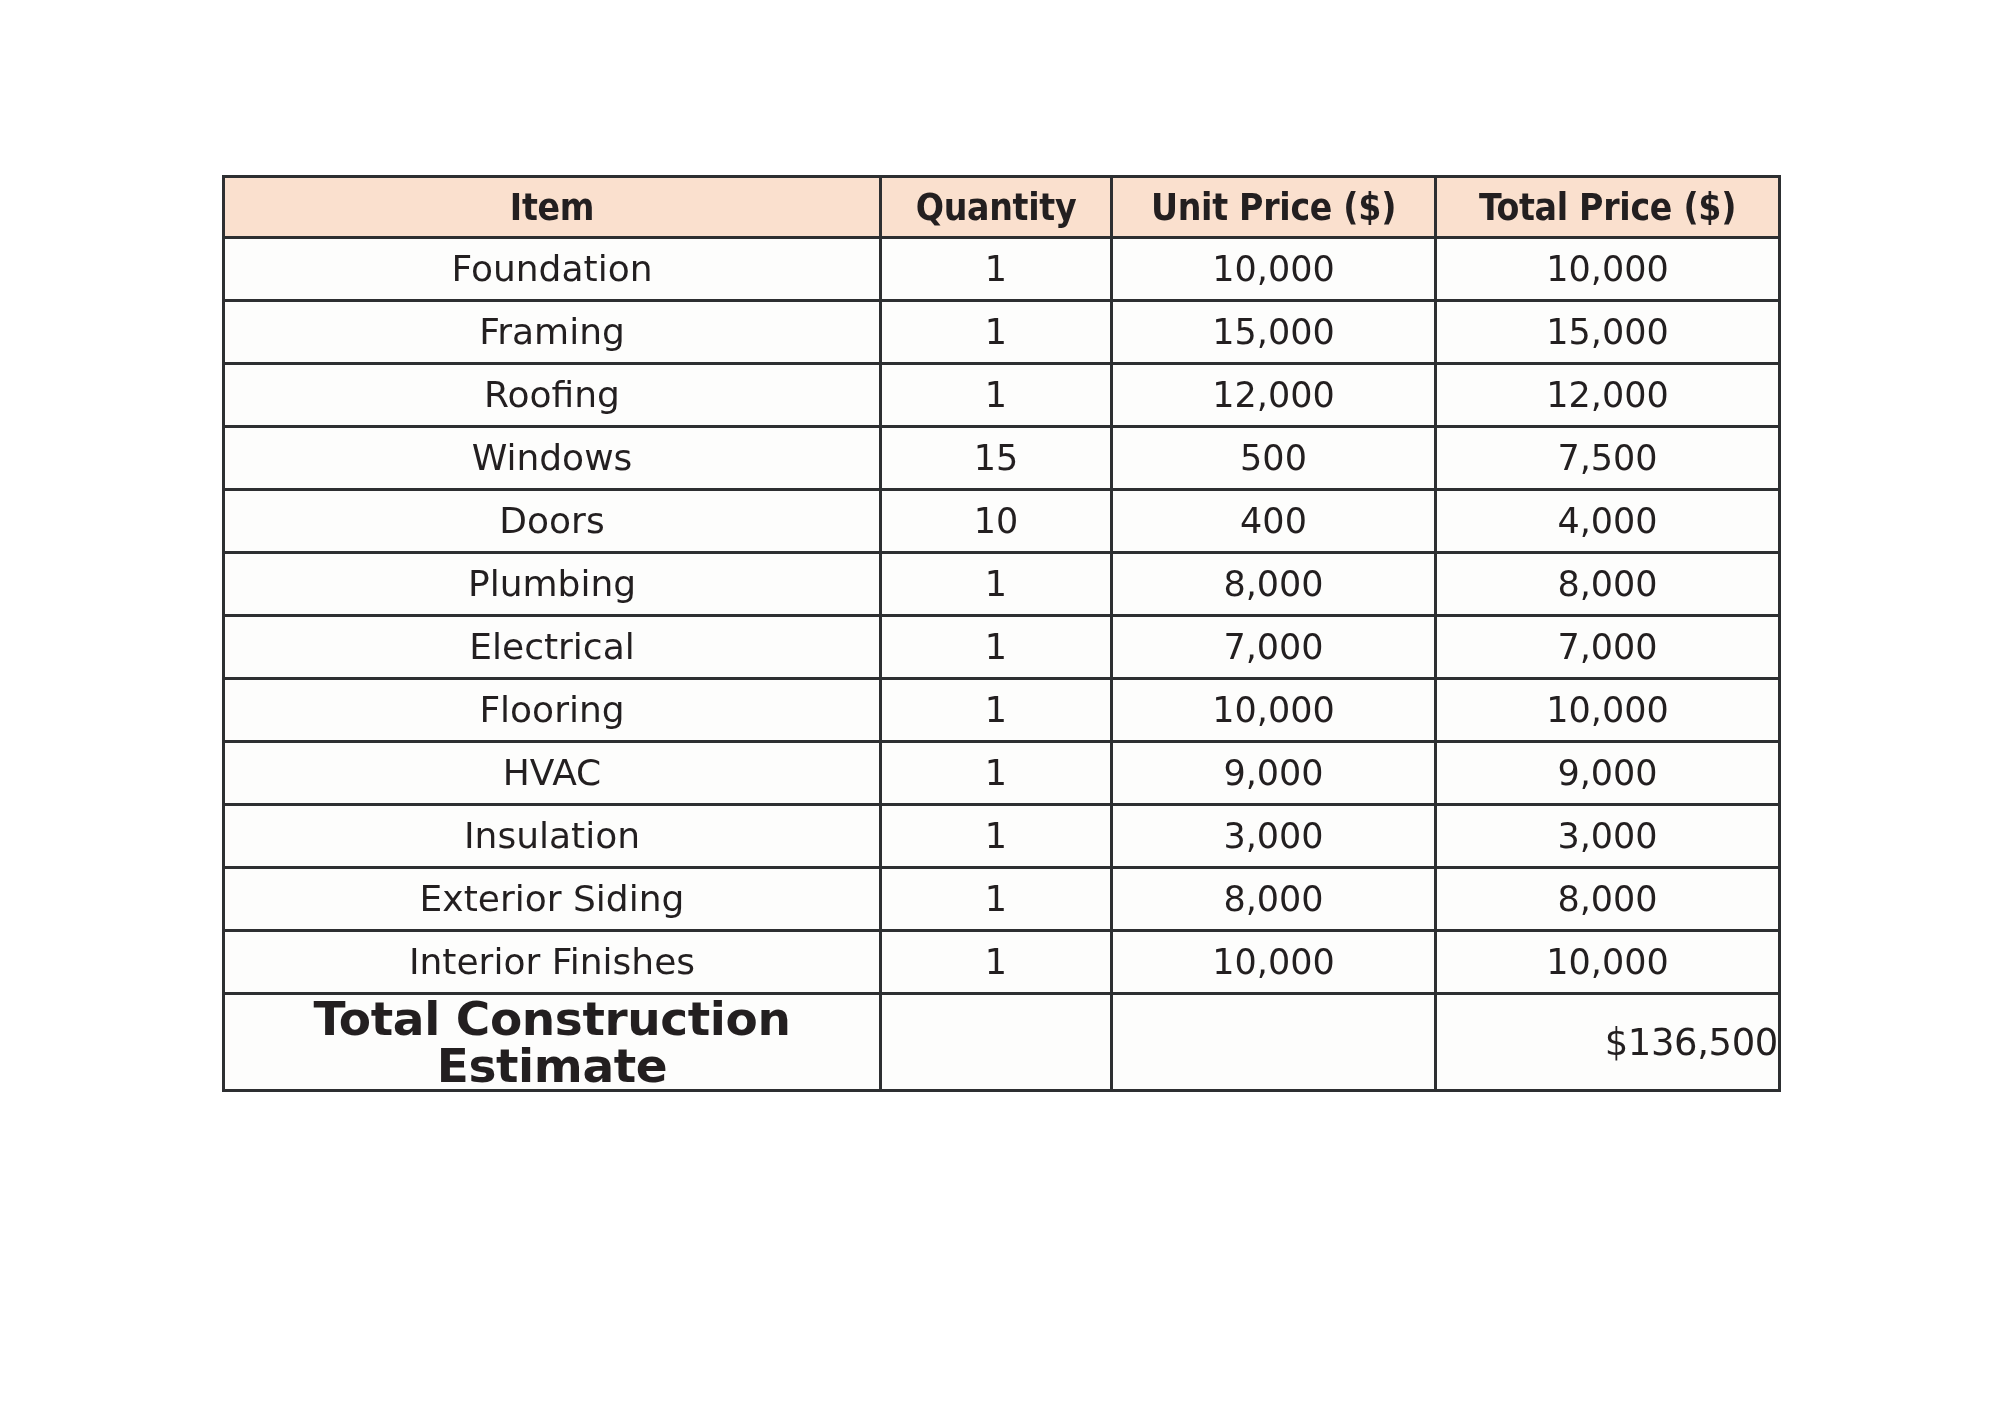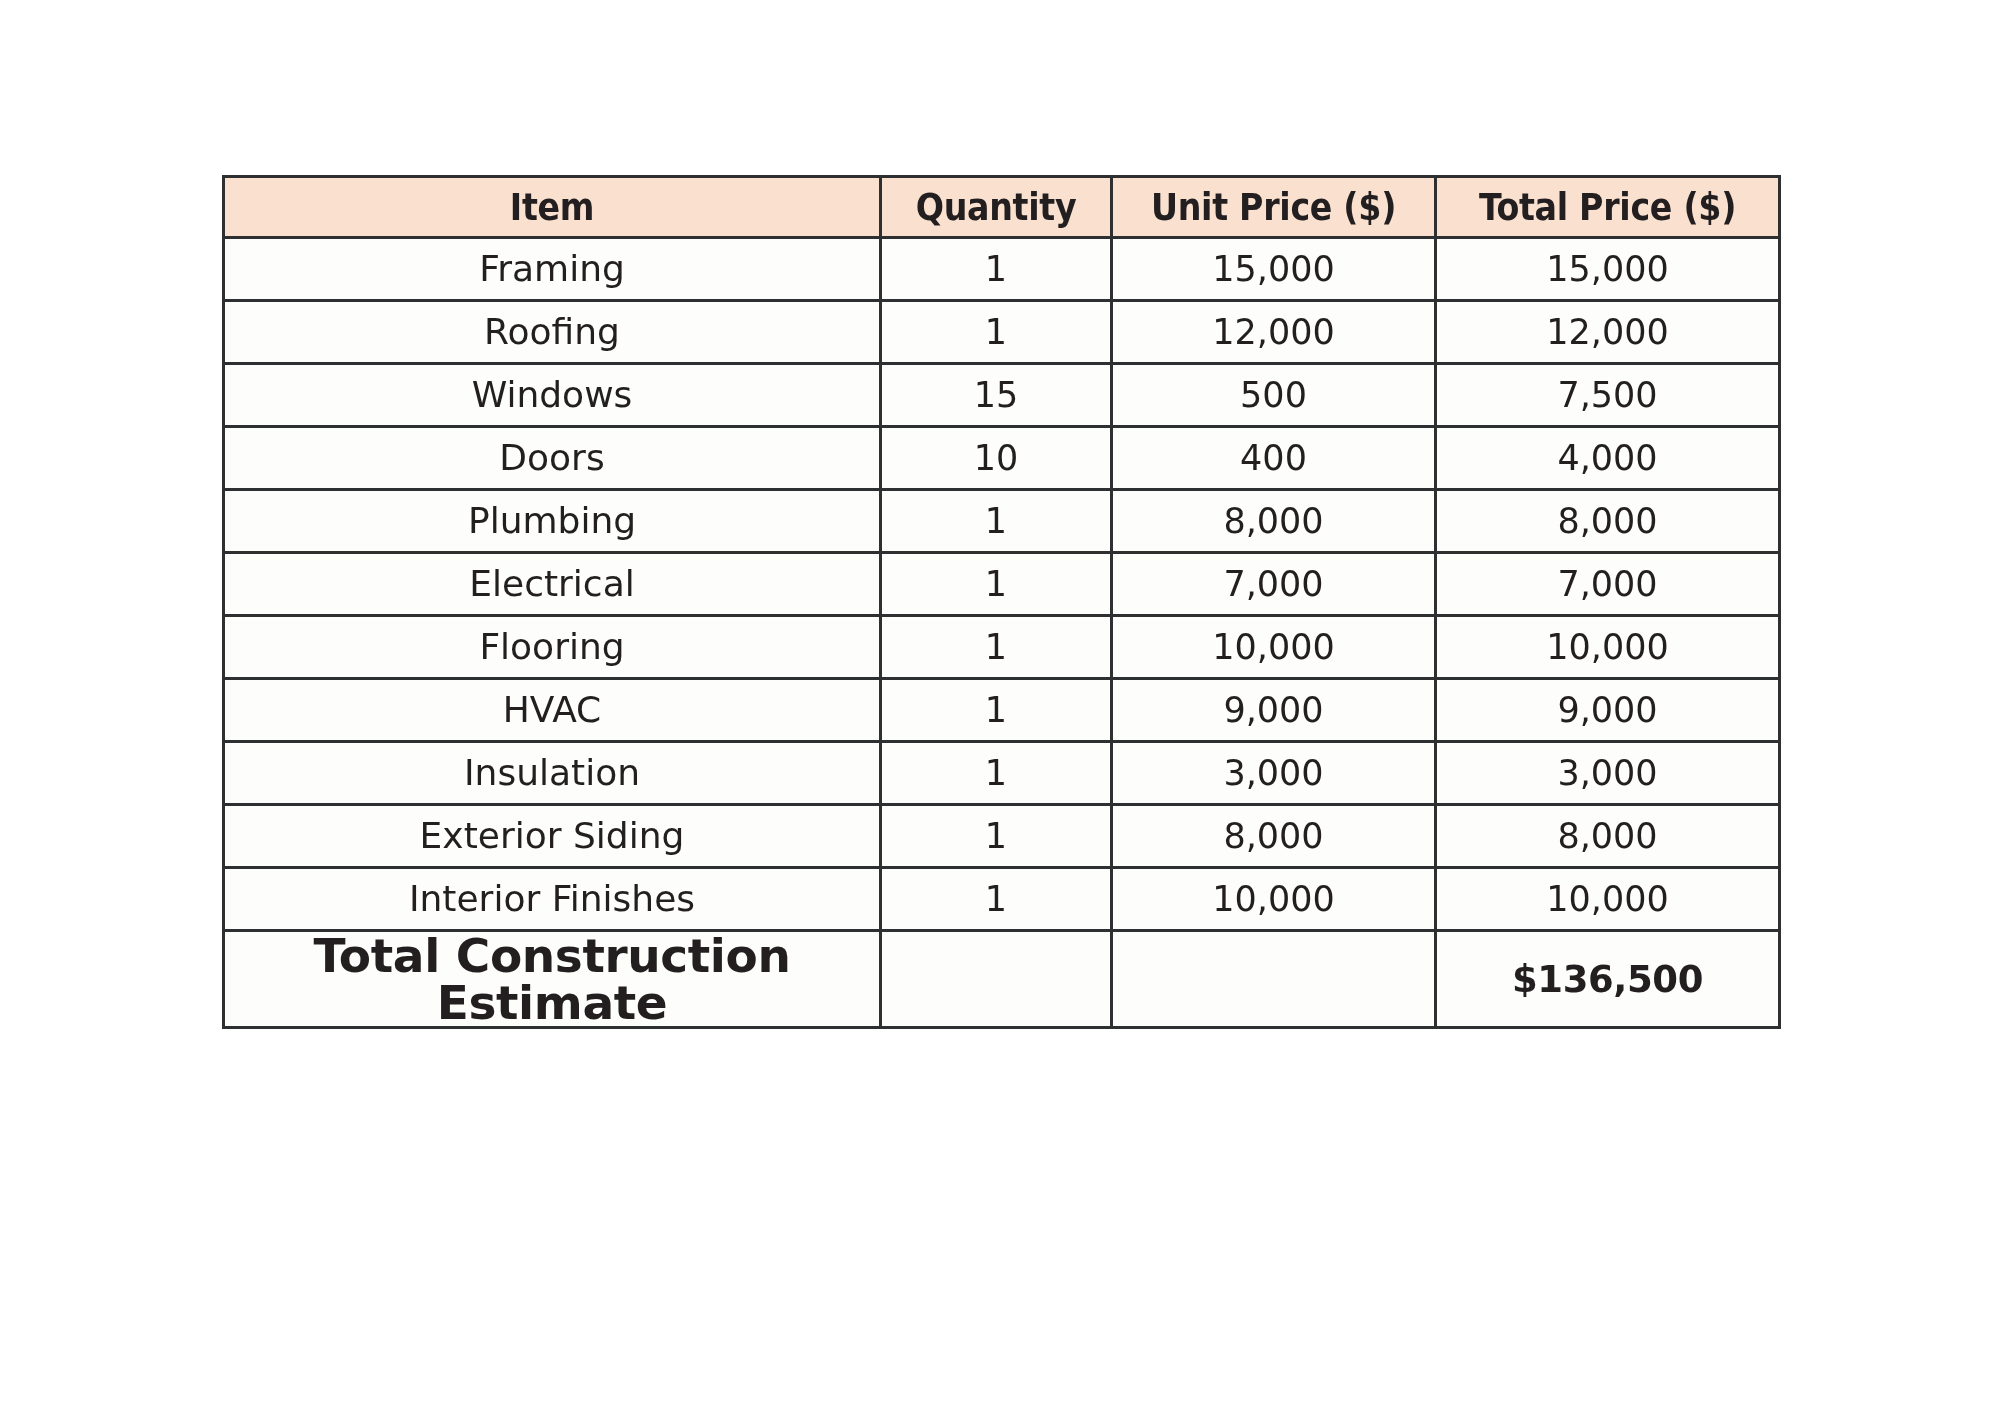--- a/index.html
+++ b/index.html
@@ -84,22 +84,23 @@
     font-size: 38px;
     font-weight: bold;
     letter-spacing: -0.4px;
   }
 
   tr.total-row td.cell-total-label {
     font-size: 47px;
   }
 
   tr.total-row td.cell-total-value {
-    font-weight: bold;
+    font-weight: normal;
     font-size: 37px;
+    text-align: right;
   }
 
   tr.total-row td.cell-empty {
     font-size: 0;
   }
 </style>
 </head>
 <body>
 
 <div id="page">
@@ -114,20 +115,26 @@
       <thead>
         <tr class="header-row">
           <th class="cell-item">Item</th>
           <th class="cell-qty">Quantity</th>
           <th class="cell-unit">Unit Price ($)</th>
           <th class="cell-total">Total Price ($)</th>
         </tr>
       </thead>
       <tbody id="table-body">
           <tr class="data-row">
+            <td class="cell-item">Foundation</td>
+            <td class="cell-qty">1</td>
+            <td class="cell-unit">10,000</td>
+            <td class="cell-total">10,000</td>
+          </tr>
+          <tr class="data-row">
             <td class="cell-item">Framing</td>
             <td class="cell-qty">1</td>
             <td class="cell-unit">15,000</td>
             <td class="cell-total">15,000</td>
           </tr>
           <tr class="data-row">
             <td class="cell-item">Roofing</td>
             <td class="cell-qty">1</td>
             <td class="cell-unit">12,000</td>
             <td class="cell-total">12,000</td>

